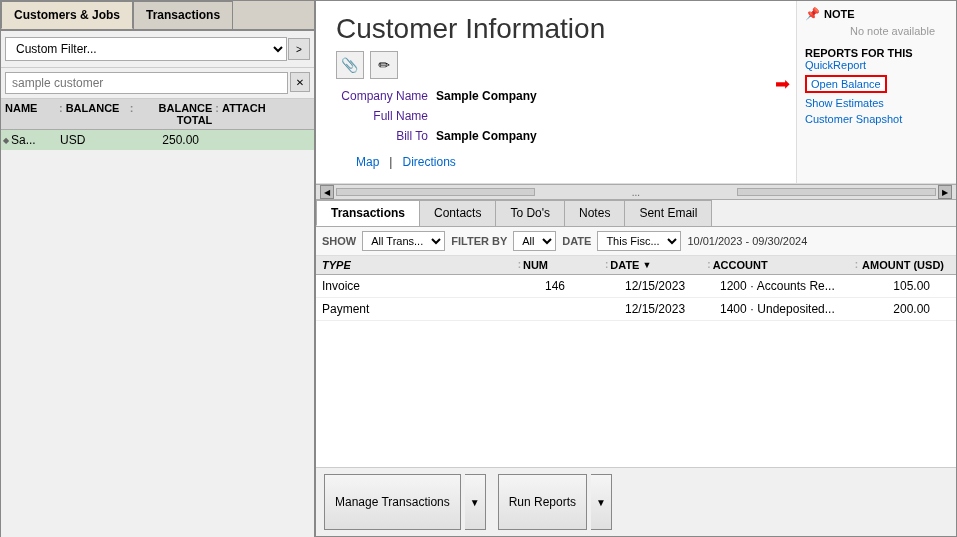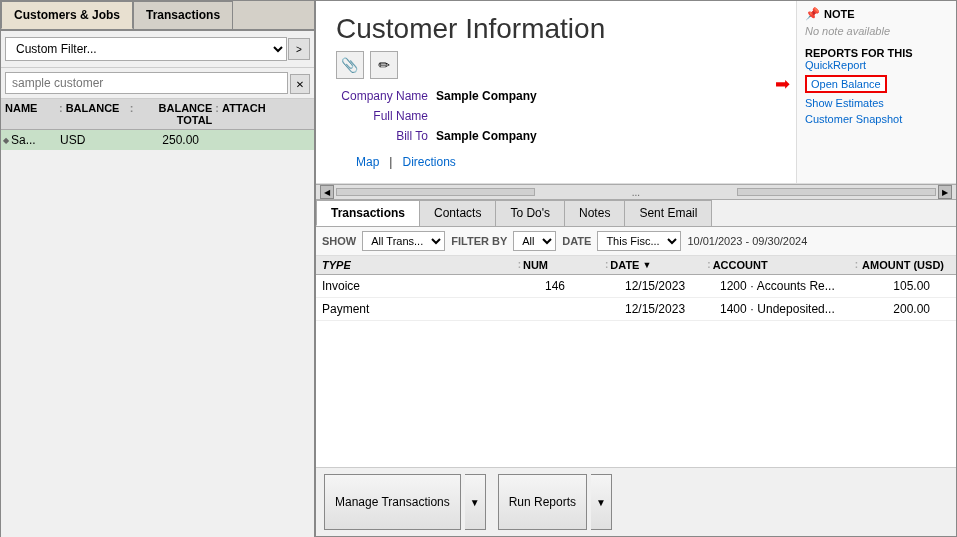--- a/index.html
+++ b/index.html
@@ -13,21 +13,21 @@
 
     .left-tabs { display: flex; background: #d4d0c8; border-bottom: 2px solid #888; }
     .left-tab { padding: 6px 12px; font-size: 12px; font-weight: bold; cursor: pointer; border: 1px solid #888; border-bottom: none; background: #d4d0c8; }
     .left-tab.active { background: #f0f0f0; border-bottom: 1px solid #f0f0f0; }
     .left-tab:first-child { background: #e8e0d0; border-bottom: 1px solid #e8e0d0; }
 
     .filter-row { display: flex; align-items: center; padding: 6px 4px; gap: 1px; border-bottom: 1px solid #ccc; }
     .filter-select { flex: 1; padding: 3px 6px; border: 1px solid #aaa; background: white; font-size: 12px; }
     .filter-btn { width: 22px; height: 22px; border: 1px solid #aaa; background: #e0e0e0; cursor: pointer; display: flex; align-items: center; justify-content: center; font-size: 10px; }
 
-    .search-row { display: flex; align-items: flex-end; padding: 4px; border-bottom: 1px solid #ccc; }
+    .search-row { display: flex; align-items: flex-start; padding: 4px; border-bottom: 1px solid #ccc; }
     .search-input { flex: 1; padding: 3px 6px; border: 1px solid #aaa; font-size: 12px; color: #999; }
     .search-clear { width: 20px; height: 20px; border: 1px solid #aaa; background: #e0e0e0; cursor: pointer; display: flex; align-items: center; justify-content: center; font-size: 10px; margin-left: 2px; }
 
     .table-header { display: flex; background: #d8d8d8; border-bottom: 1px solid #aaa; padding: 3px 2px; font-size: 11px; font-weight: bold; }
     .th-name { width: 55px; padding: 0 2px; }
     .th-currency { width: 65px; padding: 0 2px; }
     .th-balance { width: 80px; padding: 0 2px; text-align: right; }
     .th-attach { width: 40px; padding: 0 2px; }
     .th-sep { color: #888; margin: 0 1px; }
 
@@ -46,21 +46,21 @@
     
     .right-header { padding: 12px 20px 8px 20px; display: flex; align-items: flex-start; border-bottom: 1px solid #ddd; position: relative; min-height: 80px; }
     .page-title { font-size: 28px; font-weight: normal; color: #333; flex: 1; }
     .header-icons { display: flex; gap: 6px; margin-top: 6px; }
     .header-icon-btn { width: 28px; height: 28px; border: 1px solid #aaa; background: #f0f0f0; cursor: pointer; display: flex; align-items: center; justify-content: center; font-size: 14px; }
 
     
     .note-panel { position: absolute; right: 0; top: 0; width: 160px; background: #f9f9f9; border-left: 1px solid #ddd; padding: 6px 8px; font-size: 11px; height: 100%; }
     .note-title { font-weight: bold; font-size: 11px; display: flex; align-items: center; gap: 4px; margin-bottom: 4px; }
     .note-pin { font-size: 12px; }
-    .note-text { color: #999; font-style: italic; margin-bottom: 10px; font-size: 11px; }
+    .note-text { color: #999; margin-bottom: 10px; font-size: 11px; margin-left: 45px; }
     .reports-section { font-weight: bold; font-size: 11px; }
     .report-link { color: #0066cc; cursor: pointer; font-size: 11px; display: block; margin-bottom: 4px; text-decoration: none; }
     .open-balance-wrapper { position: relative; display: flex; align-items: center; margin-bottom: 4px; }
     .arrow-indicator { position: absolute; left: -30px; font-size: 18px; color: #e00; }
     .open-balance-btn { color: #0066cc; cursor: pointer; font-size: 11px; border: 2px solid #e00; padding: 1px 4px; background: white; }
 
     
     .customer-info { padding: 10px 20px; flex: 0; }
     .info-row { display: flex; margin-bottom: 6px; font-size: 12px; }
     .info-label { width: 100px; text-align: right; color: #4c1d95; padding-right: 8px; }

